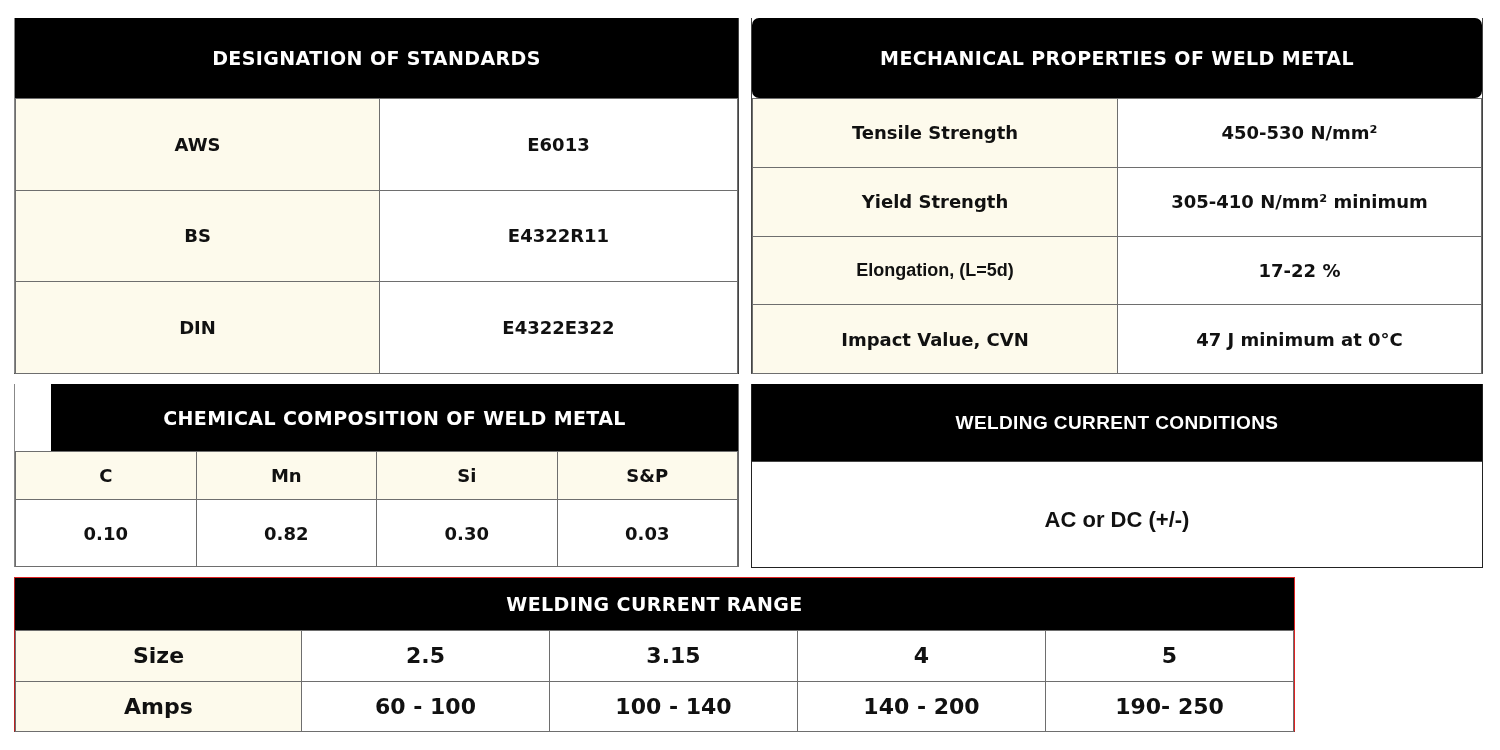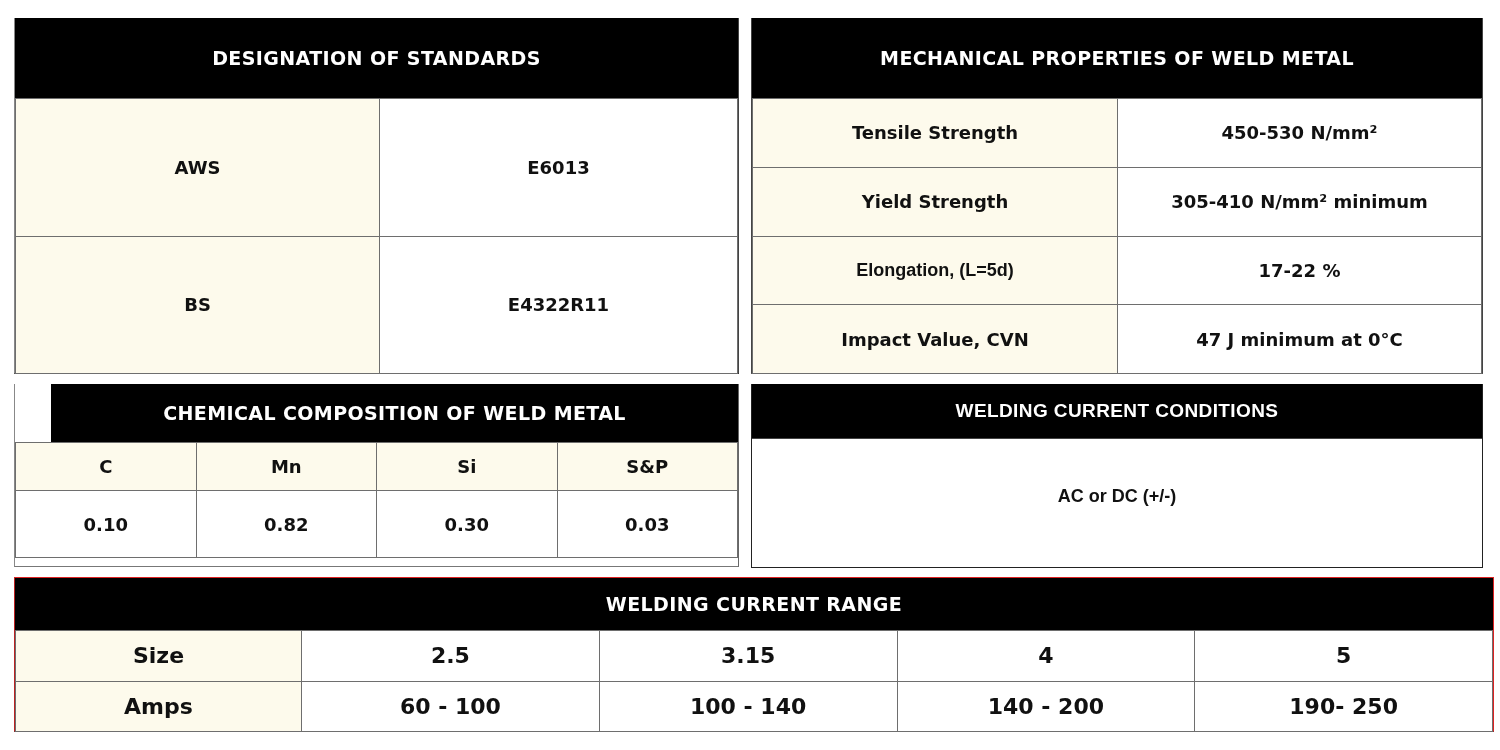--- a/index.html
+++ b/index.html
@@ -19,53 +19,57 @@
     td.label { background: #fdfaec; }
     td.val { background: #ffffff; margin-top: 32px; }
     .arial { font-family: "Liberation Sans", sans-serif; }
 
     #p-standards { left: 14px; top: 18px; width: 725px; height: 356px; border-left: 1px solid #888; border-right: 1px solid #444; border-bottom: 1px solid #222; }
     #p-standards .hdr { height: 80px; }
     #p-standards table { height: 276px; }
     #p-standards td.label { width: 364px; }
 
     #p-mech { left: 751px; top: 18px; width: 732px; height: 356px; border-left: 1px solid #444; border-right: 1px solid #444; border-bottom: 1px solid #666; }
-    #p-mech .hdr { height: 80px; }
+    #p-mech .hdr { height: 80px; border-radius: 7px; }
     #p-mech table { height: 276px; }
     #p-mech td.label { width: 365px; }
 
     #p-chem { left: 14px; top: 384px; width: 725px; height: 183px; border-left: 1px solid #888; border-right: 1px solid #666; border-bottom: 1px solid #777; }
-    #p-chem .hdr { height: 58px; margin-left: 36px; }
+    #p-chem .hdr { height: 67px; margin-left: 36px; }
     #p-chem table { height: 116px; }
     #p-chem tr.hrow td { height: 48px; }
 
     #p-cond { left: 751px; top: 384px; width: 732px; height: 184px; border: 1px solid #222; border-top: none; }
-    #p-cond .hdr { height: 54px; }
-    #p-cond .body { height: 116px; display: flex; align-items: center; justify-content: center; font-weight: bold; font-size: 18px; font-family: "Liberation Sans", sans-serif; border-top: 1px solid #444; }
+    #p-cond .hdr { height: 77px; }
+    #p-cond .body { height: 116px; display: flex; align-items: center; justify-content: center; font-weight: bold; font-size: 22px; font-family: "Liberation Sans", sans-serif; border-top: 1px solid #444; }
 
-    #p-range { left: 14px; top: 577px; width: 1480px; height: 155px; border-top: 1px solid #d22; border-left: 1px solid #b22; border-right: 1px solid #d22; border-bottom: 1px solid #444; }
+    #p-range { left: 14px; top: 577px; width: 1281px; height: 155px; border-top: 1px solid #d22; border-left: 1px solid #b22; border-right: 1px solid #d22; border-bottom: 1px solid #444; }
     #p-range .hdr { height: 52px; font-size: 19px; }
     #p-range table { height: 102px; }
     #p-range td.label { width: 286px; }
     #p-range td { font-size: 22px; }
   </style>
 </head>
 <body>
 
 <div class="panel" id="p-standards">
   <div class="hdr">DESIGNATION OF STANDARDS</div>
   <table>
     <tbody>
         <tr>
       <td class="label">AWS</td>
       <td class="val">E6013</td>
     </tr>
     <tr>
       <td class="label">BS</td>
       <td class="val">E4322R11</td>
+    </tr>
+    <tr>
+      <td class="label">DIN</td>
+      <td class="val">E4322E322</td>
     </tr>
   </tbody>
     </table>
 </div>
 
 <div class="panel" id="p-mech">
   <div class="hdr">MECHANICAL PROPERTIES OF WELD METAL</div>
   <table>
     <tbody>
         <tr>

